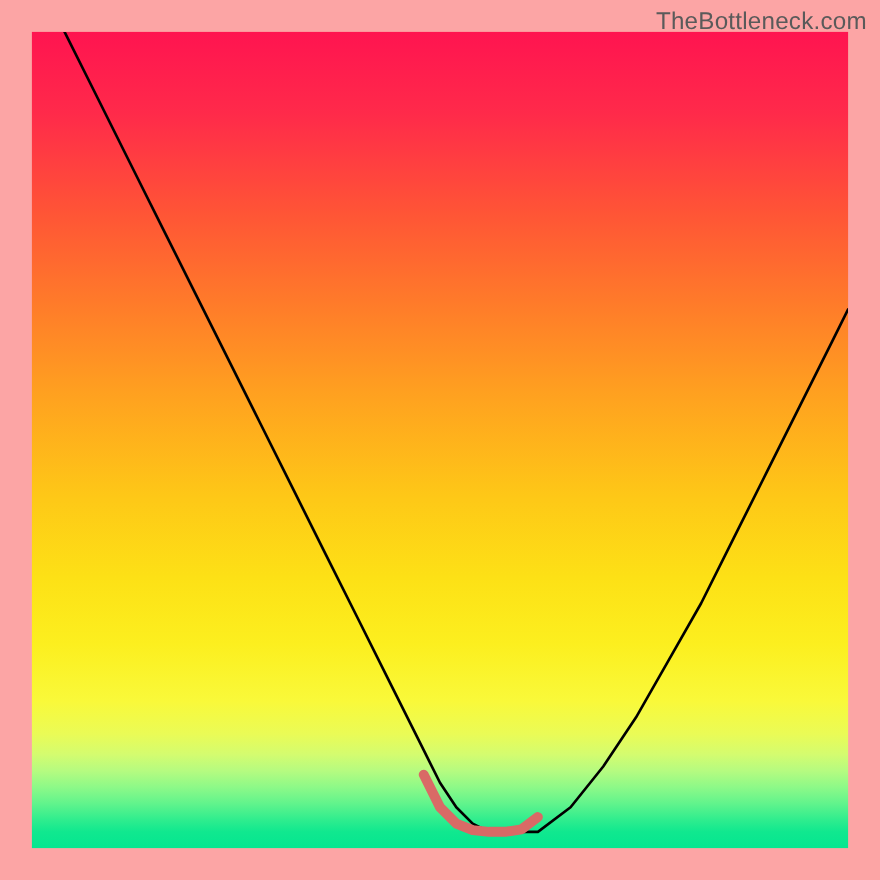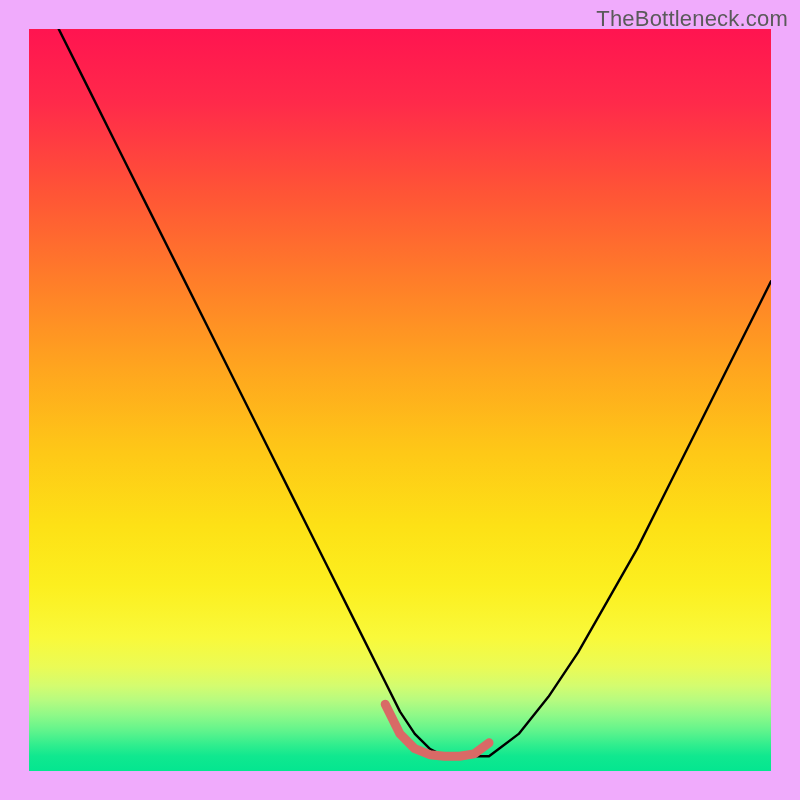--- a/index.html
+++ b/index.html
@@ -8,21 +8,21 @@
     width: 800px;
     height: 800px;
     background: #000;
     overflow: hidden;
     font-family: Arial, Helvetica, sans-serif;
   }
   .frame {
     position: relative;
     width: 800px;
     height: 800px;
-    background: #f0abfc;
+    background: #fca5a5;
   }
   .plot-area {
     position: absolute;
     left: 29px;
     top: 29px;
     width: 742px;
     height: 742px;
     overflow: hidden;
     
     background: linear-gradient(to bottom,

